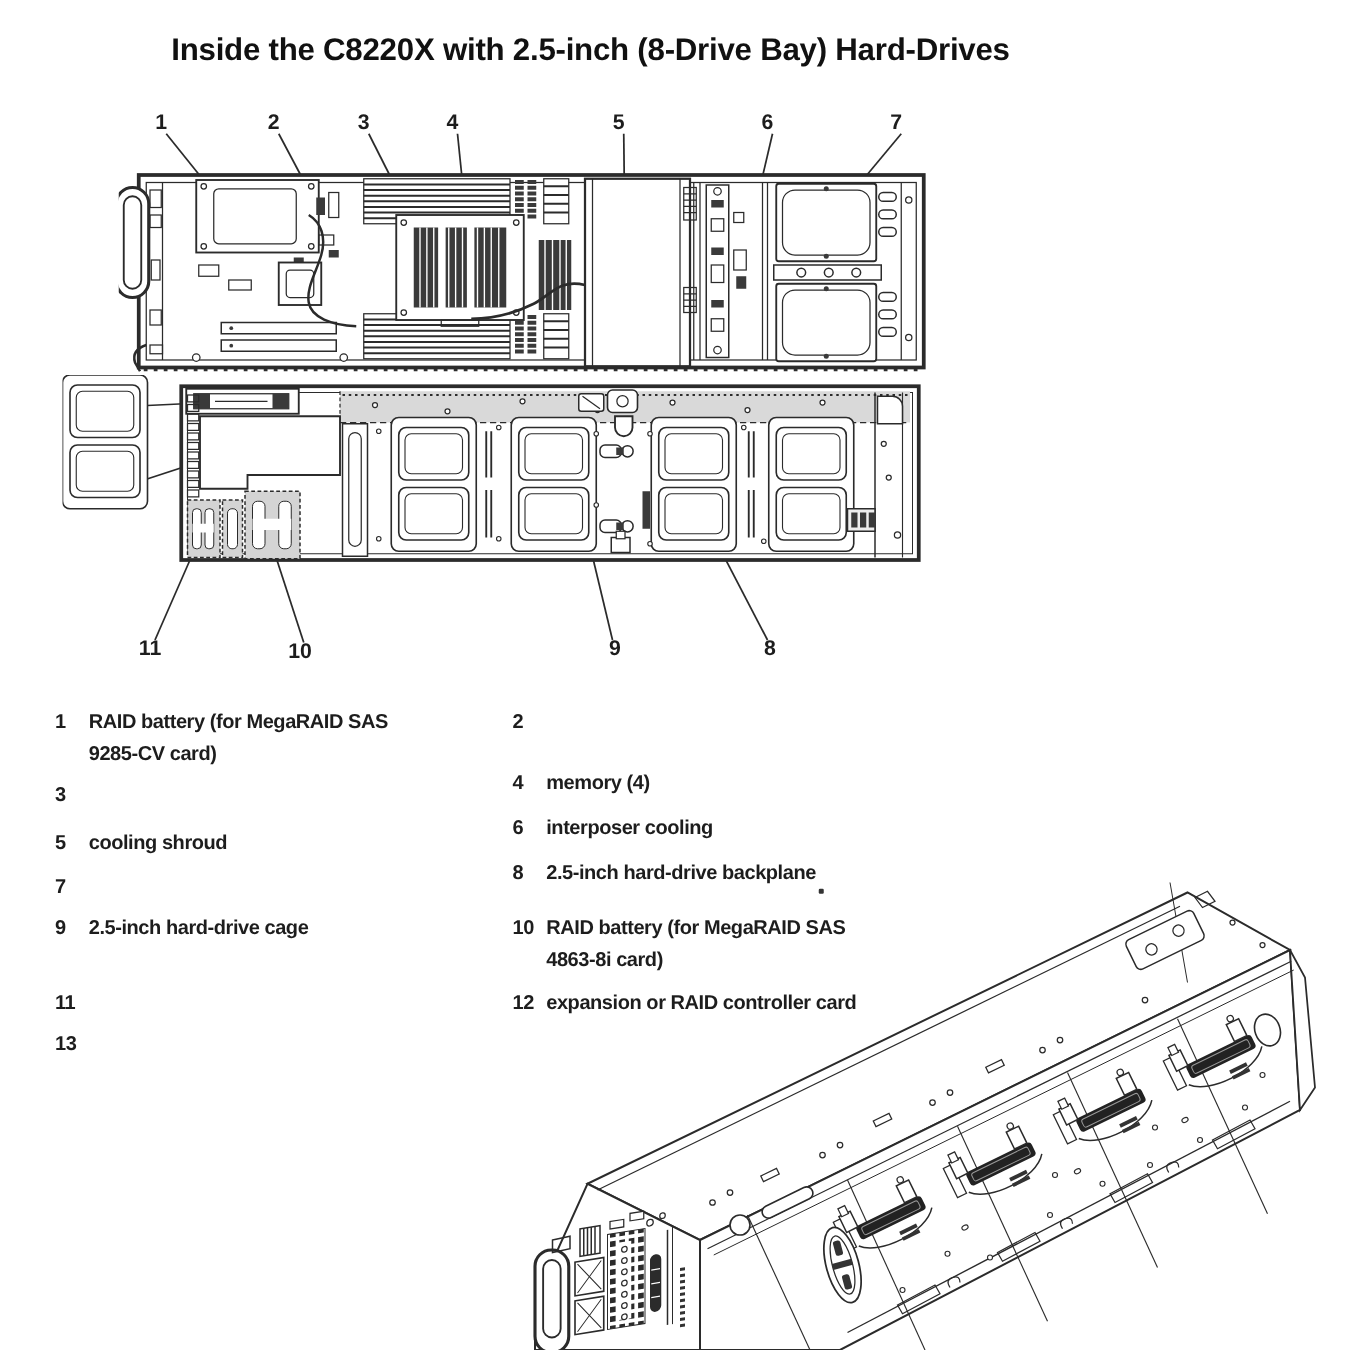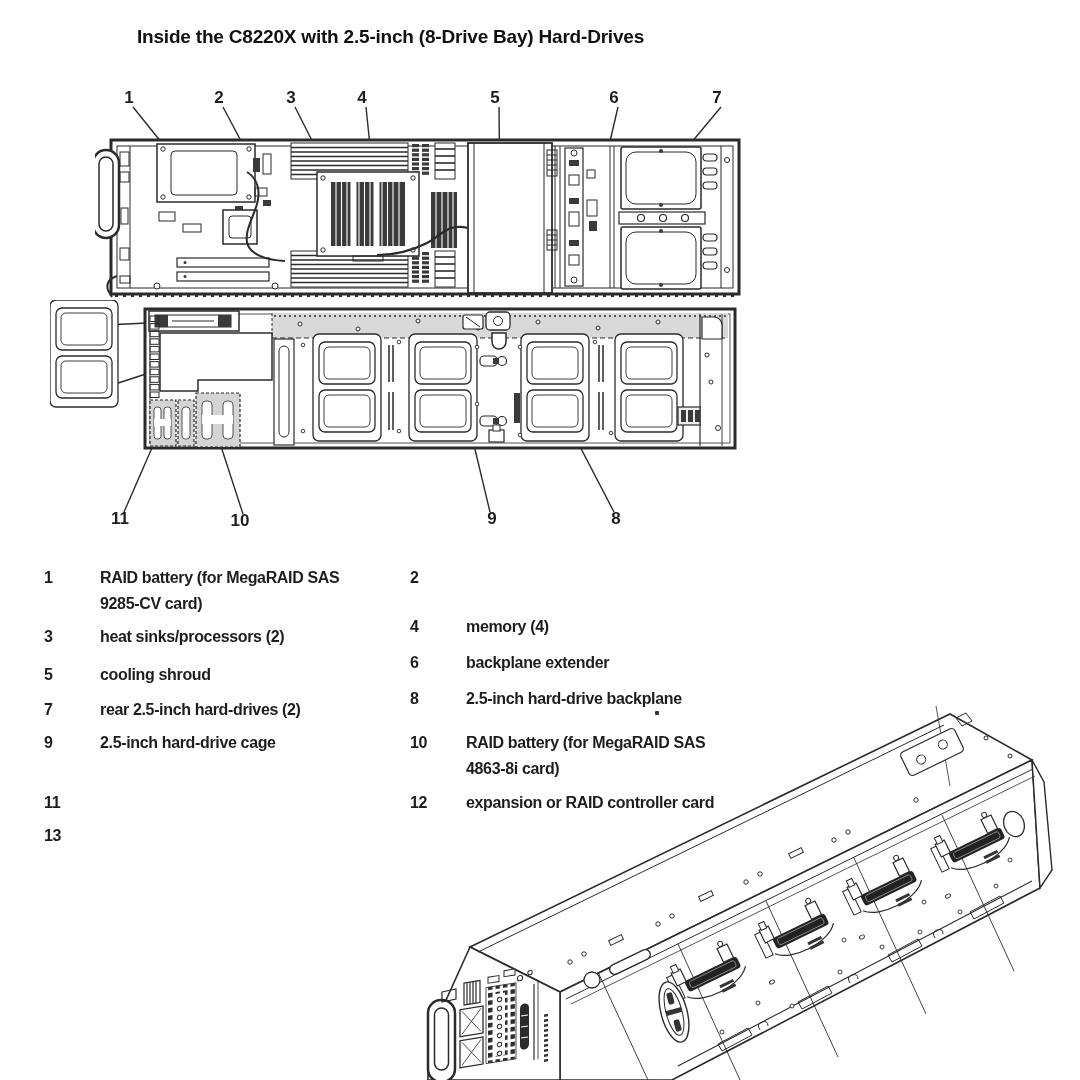--- a/index.html
+++ b/index.html
@@ -1,27 +1,27 @@
 <!DOCTYPE html>
 <html><head>
 <meta charset="utf-8">
 <style>
   html,body{margin:0;padding:0;background:#fff;}
   #page{position:relative;width:1080px;height:1080px;background:#fff;overflow:hidden;
         font-family:"Liberation Sans",sans-serif;color:#1d1d1d;}
-  #title{position:absolute;left:137px;top:26px;font-size:19px;font-weight:700;
+  #title{position:absolute;left:137px;top:26px;font-size:25px;font-weight:700;
          letter-spacing:-0.2px;color:#111;white-space:nowrap;}
   .dsvg{position:absolute;}
   #d1{left:95px;top:80px;}
   #d2{left:50px;top:300px;}
   #d3{left:420px;top:700px;}
   .legend-row{position:absolute;width:330px;font-size:16px;line-height:26px;
               font-weight:700;letter-spacing:-0.35px;color:#1d1d1d;}
   .lnum{position:absolute;left:0;top:0;}
-  .ltext{display:block;margin-left:56px;width:280px;}
+  .ltext{display:block;margin-left:27px;width:280px;}
   .lcol-left{left:44px;}
   .lcol-right{left:410px;}
   #stray-dot{position:absolute;left:655px;top:711px;width:4px;height:4px;
              background:#333;border-radius:1px;}
   svg text{font-family:"Liberation Sans",sans-serif;font-weight:700;font-size:17px;fill:#1d1d1d;}
   .ln{stroke:#2b2b2b;fill:none;}
   .fw{fill:#fff;stroke:#2b2b2b;}
   .fd{fill:#3a3a3a;stroke:none;}
 </style>
 </head>
@@ -401,29 +401,27 @@
     </g>
   </svg>
 
   <div>
     <div class="legend-row lcol-left" style="top:565px">
       <span class="lnum">1</span>
       <span class="ltext">RAID battery (for MegaRAID SAS 9285-CV card)</span>
     </div>
     <div class="legend-row lcol-left" style="top:624px">
       <span class="lnum">3</span>
-      <span class="ltext">heat sinks/processors (2)</span>
     </div>
     <div class="legend-row lcol-left" style="top:662px">
       <span class="lnum">5</span>
       <span class="ltext">cooling shroud</span>
     </div>
     <div class="legend-row lcol-left" style="top:697px">
       <span class="lnum">7</span>
-      <span class="ltext">rear 2.5-inch hard-drives (2)</span>
     </div>
     <div class="legend-row lcol-left" style="top:730px">
       <span class="lnum">9</span>
       <span class="ltext">2.5-inch hard-drive cage</span>
     </div>
     <div class="legend-row lcol-left" style="top:790px">
       <span class="lnum">11</span>
     </div>
     <div class="legend-row lcol-left" style="top:823px">
       <span class="lnum">13</span>
@@ -431,21 +429,21 @@
 
     <div class="legend-row lcol-right" style="top:565px">
       <span class="lnum">2</span>
     </div>
     <div class="legend-row lcol-right" style="top:614px">
       <span class="lnum">4</span>
       <span class="ltext">memory (4)</span>
     </div>
     <div class="legend-row lcol-right" style="top:650px">
       <span class="lnum">6</span>
-      <span class="ltext">backplane extender</span>
+      <span class="ltext">interposer cooling</span>
     </div>
     <div class="legend-row lcol-right" style="top:686px">
       <span class="lnum">8</span>
       <span class="ltext">2.5-inch hard-drive backplane</span>
     </div>
     <div class="legend-row lcol-right" style="top:730px">
       <span class="lnum">10</span>
       <span class="ltext">RAID battery (for MegaRAID SAS 4863-8i card)</span>
     </div>
     <div class="legend-row lcol-right" style="top:790px">

